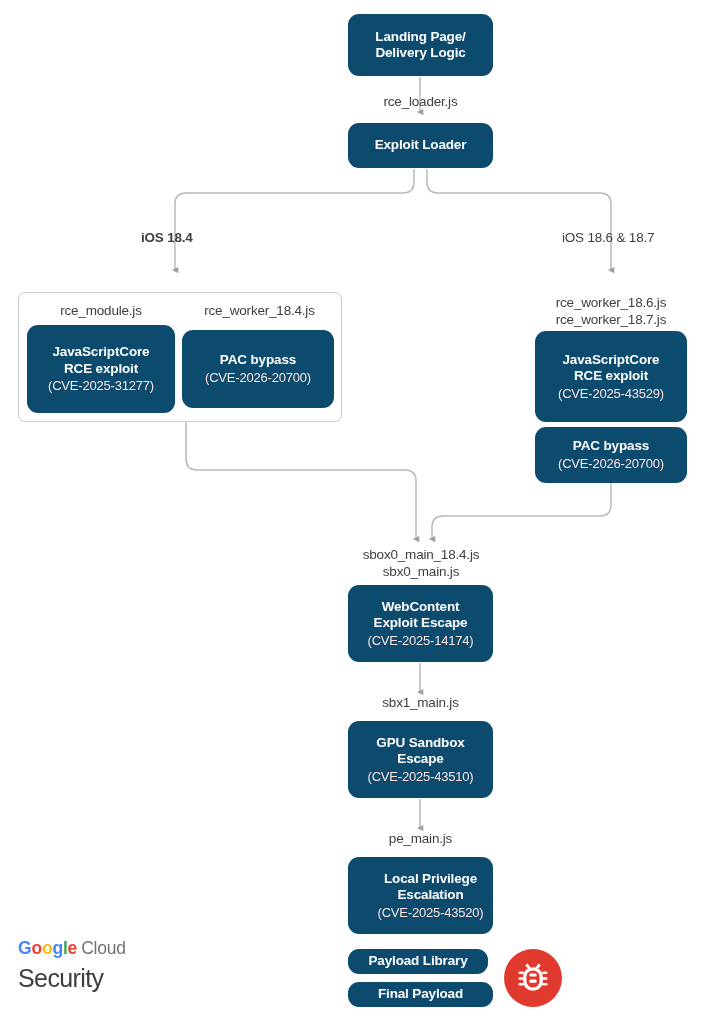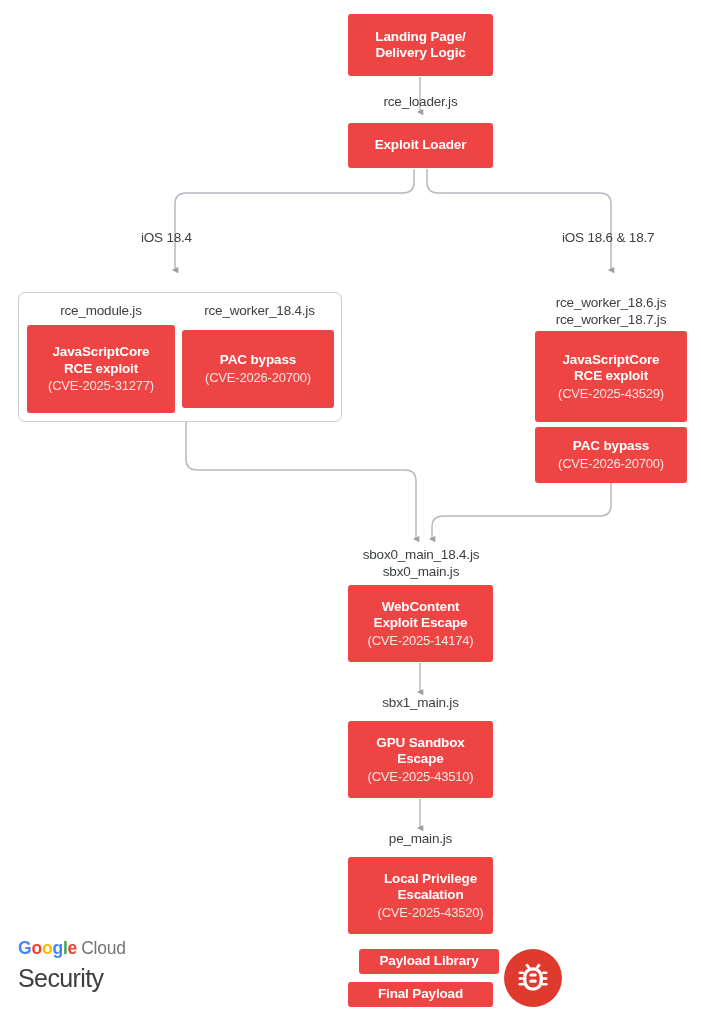--- a/index.html
+++ b/index.html
@@ -9,22 +9,22 @@
     font-family:"Liberation Sans", sans-serif;
     position:relative;
     overflow:hidden;
     -webkit-font-smoothing:antialiased;
   }
   #stage{position:absolute;left:0;top:0;width:701px;height:1024px;}
   svg.wires{position:absolute;left:0;top:0;width:701px;height:1024px;pointer-events:none;}
 
   .node{
     position:absolute;
-    background:#ef4444;
-    border-radius:3px;
+    background:#0c4a6e;
+    border-radius:11px;
     color:#ffffff;
     display:flex;
     flex-direction:column;
     align-items:center;
     justify-content:center;
     text-align:center;
     box-sizing:border-box;
     line-height:1.22;
   }
   .node .t{font-weight:bold;font-size:13.5px;letter-spacing:-0.15px;}
@@ -102,21 +102,21 @@
     <div class="t">Landing Page/</div>
     <div class="t">Delivery Logic</div>
   </div>
 
   <div class="edgelabel" style="left:350px;top:93px;width:141px;">rce_loader.js</div>
 
   <div class="node" style="left:348px;top:123px;width:145px;height:45px;">
     <div class="t">Exploit Loader</div>
   </div>
 
-  <div class="edgelabel" style="left:141px;top:229px;width:100px;text-align:left;">iOS 18.4</div>
+  <div class="edgelabel" style="left:141px;top:229px;width:100px;text-align:left;font-weight:bold;">iOS 18.4</div>
 
   <div class="edgelabel" style="left:562px;top:229px;width:140px;text-align:left;">iOS 18.6 &amp; 18.7</div>
 
   <div class="groupbox" style="left:18px;top:292px;width:324px;height:130px;"></div>
 
   <div class="grouplabel" style="left:26px;top:303px;width:150px;">rce_module.js</div>
   <div class="grouplabel" style="left:182px;top:303px;width:155px;">rce_worker_18.4.js</div>
 
   <div class="node" style="left:27px;top:325px;width:148px;height:88px;">
     <div class="t">JavaScriptCore</div>
@@ -161,21 +161,21 @@
   </div>
 
   <div class="edgelabel" style="left:350px;top:830px;width:141px;">pe_main.js</div>
 
   <div class="node" style="left:348px;top:857px;width:145px;height:77px;padding-left:20px;">
     <div class="t">Local Privilege</div>
     <div class="t">Escalation</div>
     <div class="cve">(CVE-2025-43520)</div>
   </div>
 
-  <div class="node" style="left:348px;top:949px;width:140px;height:25px;margin-left:11px;">
+  <div class="node" style="left:348px;top:949px;width:140px;height:25px;">
     <div class="t">Payload Library</div>
   </div>
 
   <div class="node" style="left:348px;top:982px;width:145px;height:25px;">
     <div class="t">Final Payload</div>
   </div>
 
   <div id="bugbadge">
     <svg viewBox="0 0 60 60" width="60" height="60">
       <circle cx="30" cy="30" r="29" fill="#E03A2F"></circle>

